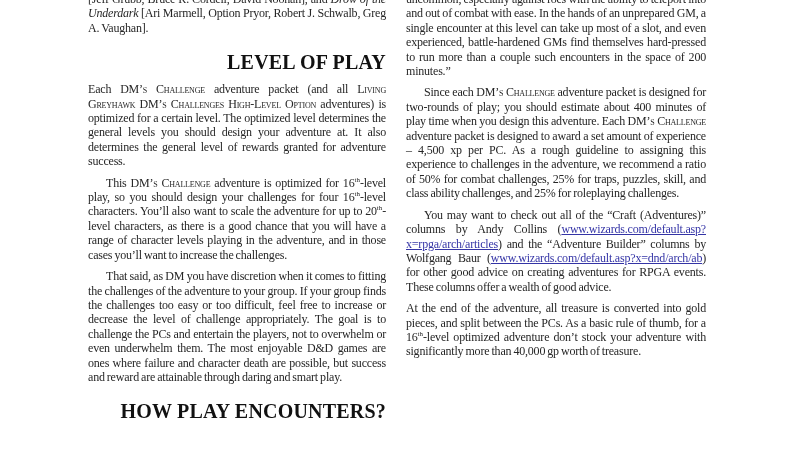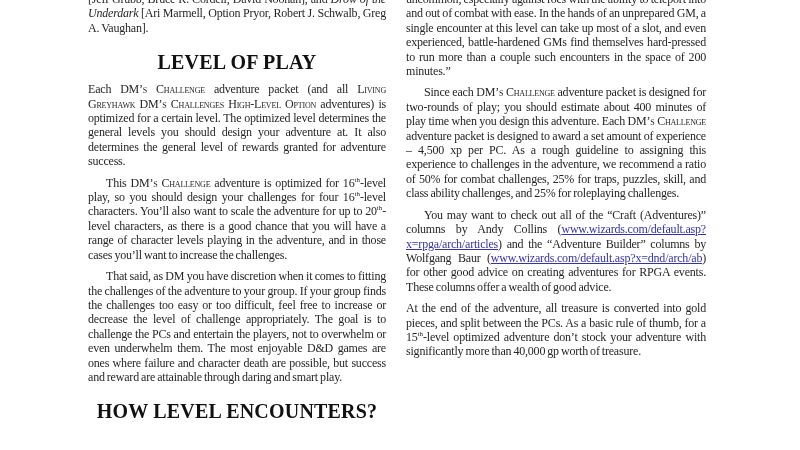--- a/index.html
+++ b/index.html
@@ -32,21 +32,21 @@
   p.para{margin:0 0 7px 0;}
   p.indent{text-indent:18px;}
   h2.doc-heading{
     font-family:"Liberation Serif","DejaVu Serif",serif;
     font-weight:bold;
     font-size:20px;
     line-height:22px;
     letter-spacing:0.2px;
     word-spacing:0;
     color:var(--heading);
-    text-align:center;
+    text-align:right;
     margin:16px 0 9px 0;
   }
   .sc{font-variant:small-caps;}
   .i{font-style:italic;}
   .sup{vertical-align:super;font-size:58%;line-height:0;letter-spacing:0;}
   .link{color:var(--link);text-decoration:underline;cursor:pointer;}
 </style>
 </head>
 <body>
 
@@ -56,27 +56,27 @@
     <p class="para"><span>[Jeff Grubb, Bruce R. Cordell, David Noonan], and </span><span class="i">Drow of the Underdark</span><span> [Ari Marmell, Option Pryor, Robert J. Schwalb, Greg A. Vaughan].</span></p>
 
     <h2 class="doc-heading">LEVEL OF PLAY</h2>
 
     <p class="para"><span>Each </span><span class="sc">DM’s Challenge</span><span> adventure packet (and all </span><span class="sc">Living Greyhawk DM’s Challenges High-Level Option</span><span> adventures) is optimized for a certain level.  The optimized level determines the general levels you should design your adventure at.  It also determines the general level of rewards granted for adventure success.</span></p>
 
     <p class="para indent"><span>This </span><span class="sc">DM’s Challenge</span><span> adventure is optimized for 16</span><span class="sup">th</span><span>-level play, so you should design your challenges for four 16</span><span class="sup">th</span><span>-level characters.  You’ll also want to scale the adventure for up to 20</span><span class="sup">th</span><span>-level characters, as there is a good chance that you will have a range of character levels playing in the adventure, and in those cases you’ll want to increase the challenges.</span></p>
 
     <p class="para indent"><span>That said, as DM you have discretion when it comes to fitting the challenges of the adventure to your group.  If your group finds the challenges too easy or too difficult, feel free to increase or decrease the level of challenge appropriately.  The goal is to challenge the PCs and entertain the players, not to overwhelm or even underwhelm them.  The most enjoyable D&amp;D games are ones where failure and character death are possible, but success and reward are attainable through daring and smart play.</span></p>
 
-    <h2 class="doc-heading">HOW LEVEL ENCOUNTERS?</h2>
+    <h2 class="doc-heading">HOW PLAY ENCOUNTERS?</h2>
   </div>
 
   <div class="col col-right">
     <p class="para"><span>uncommon, especially against foes with the ability to teleport into and out of combat with ease. In the hands of an unprepared GM, a single encounter at this level can take up most of a slot, and even experienced, battle-hardened GMs find themselves hard-pressed to run more than a couple such encounters in the space of 200 minutes.”</span></p>
 
     <p class="para indent"><span>Since each </span><span class="sc">DM’s Challenge</span><span> adventure packet is designed for two-rounds of play; you should estimate about 400 minutes of play time when you design this adventure.  Each </span><span class="sc">DM’s Challenge</span><span> adventure packet is designed to award a set amount of experience – 4,500 xp per PC.  As a rough guideline to assigning this experience to challenges in the adventure, we recommend a ratio of 50% for combat challenges, 25% for traps, puzzles, skill, and class ability challenges, and 25% for roleplaying challenges.</span></p>
 
     <p class="para indent"><span>You may want to check out all of the “Craft (Adventures)” columns by Andy Collins (</span><a class="link" href="#">www.wizards.com/default.asp?x=rpga/arch/articles</a><span>) and the “Adventure Builder” columns by Wolfgang Baur (</span><a class="link" href="#">www.wizards.com/default.asp?x=dnd/arch/ab</a><span>) for other good advice on creating adventures for RPGA events. These columns offer a wealth of good advice.</span></p>
 
 
-    <p class="para"><span>At the end of the adventure, all treasure is converted into gold pieces, and split between the PCs.  As a basic rule of thumb, for a 15</span><span class="sup">th</span><span>-level optimized adventure don’t stock your adventure with significantly more than 40,000 gp worth of treasure.</span></p>
+    <p class="para"><span>At the end of the adventure, all treasure is converted into gold pieces, and split between the PCs.  As a basic rule of thumb, for a 16</span><span class="sup">th</span><span>-level optimized adventure don’t stock your adventure with significantly more than 40,000 gp worth of treasure.</span></p>
   </div>
 
 </div>
 
 </body></html>

